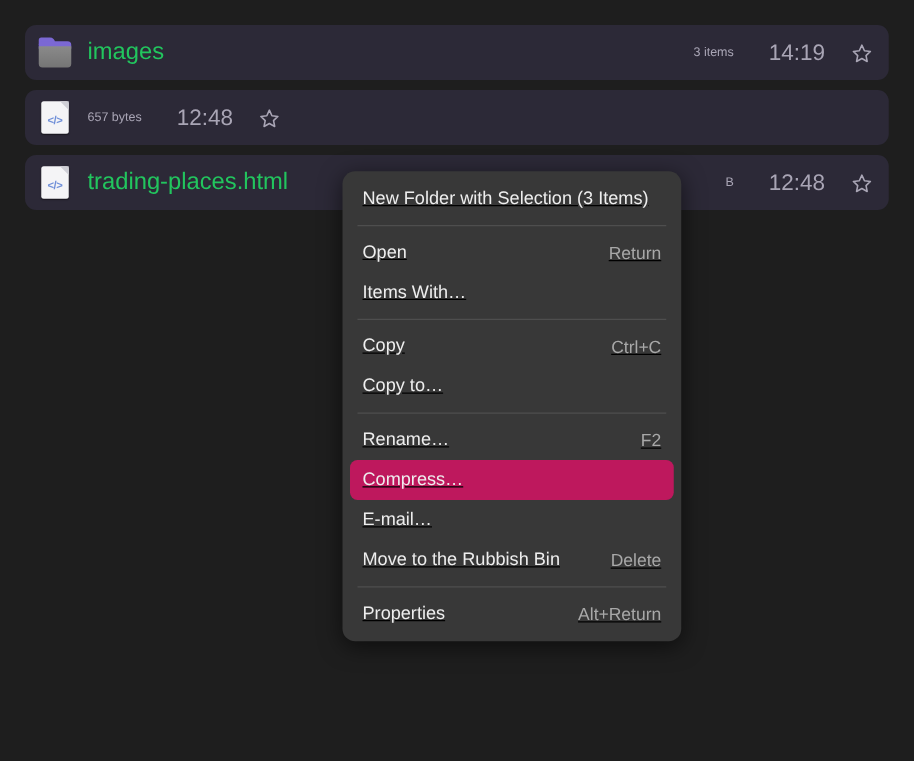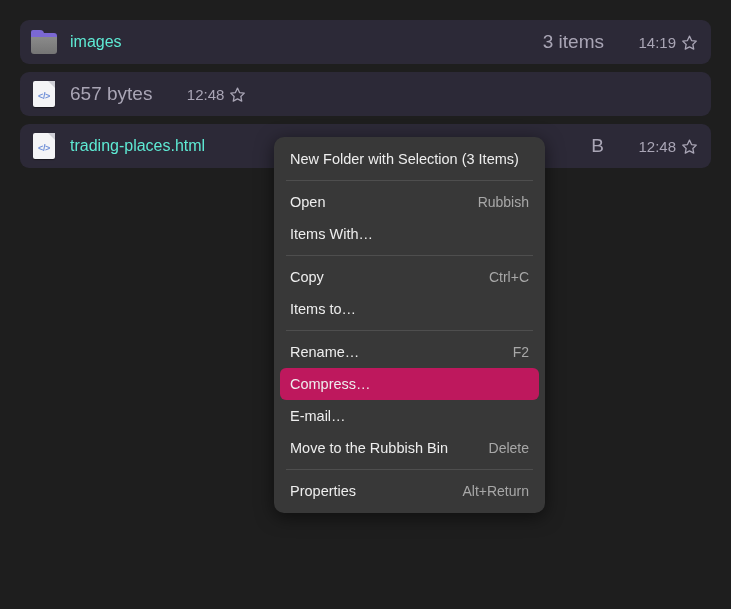--- a/index.html
+++ b/index.html
@@ -92,38 +92,38 @@
     font-family: "Liberation Sans", sans-serif;
     font-size: 9px;
     font-weight: bold;
     letter-spacing: -0.3px;
     padding-top: 4px;
     box-sizing: border-box;
   }
 
   .file-name {
     flex: 1 1 auto;
-    color: #5eead4;
-    font-size: 16px;
+    color: #22c55e;
+    font-size: 19px;
     white-space: nowrap;
     overflow: hidden;
   }
   .file-size {
     color: #a9a5b5;
-    font-size: 19px;
+    font-size: 10px;
     text-align: right;
     margin-right: 28px;
     white-space: nowrap;
   }
   .file-time {
     color: #a9a5b5;
-    font-size: 15px;
+    font-size: 18px;
     width: 44px;
-    text-align: right;
-    margin-right: 3px;
+    text-align: left;
+    margin-right: 20px;
     white-space: nowrap;
   }
   .star-btn {
     width: 20px;
     height: 20px;
     flex: 0 0 20px;
     display: flex;
     align-items: center;
     justify-content: center;
   }
@@ -134,20 +134,21 @@
     position: absolute;
     left: 274px;
     top: 137px;
     width: 271px;
     background: #383838;
     border-radius: 10px;
     box-shadow: 0 4px 18px rgba(0,0,0,.55);
     padding: 6px 0 6px 0;
     box-sizing: border-box;
     z-index: 50;
+    text-decoration: underline;
   }
   .menu-inner { padding: 0 6px; }
   .menu-item {
     height: 32px;
     display: flex;
     align-items: center;
     border-radius: 6px;
     padding: 0 10px;
     box-sizing: border-box;
   }
@@ -221,32 +222,32 @@
   </div>
 
 <div id="context-menu">
   <div class="menu-inner" id="menu-inner">
       <div class="menu-item">
         <span class="mi-label">New Folder with Selection (3 Items)</span>
       </div>
       <div class="menu-sep"></div>
       <div class="menu-item">
         <span class="mi-label">Open</span>
-        <span class="mi-accel">Rubbish</span>
+        <span class="mi-accel">Return</span>
       </div>
       <div class="menu-item">
         <span class="mi-label">Items With…</span>
       </div>
       <div class="menu-sep"></div>
       <div class="menu-item">
         <span class="mi-label">Copy</span>
         <span class="mi-accel">Ctrl+C</span>
       </div>
       <div class="menu-item">
-        <span class="mi-label">Items to…</span>
+        <span class="mi-label">Copy to…</span>
       </div>
       <div class="menu-sep"></div>
       <div class="menu-item">
         <span class="mi-label">Rename…</span>
         <span class="mi-accel">F2</span>
       </div>
       <div class="menu-item highlighted">
         <span class="mi-label">Compress…</span>
       </div>
       <div class="menu-item">

